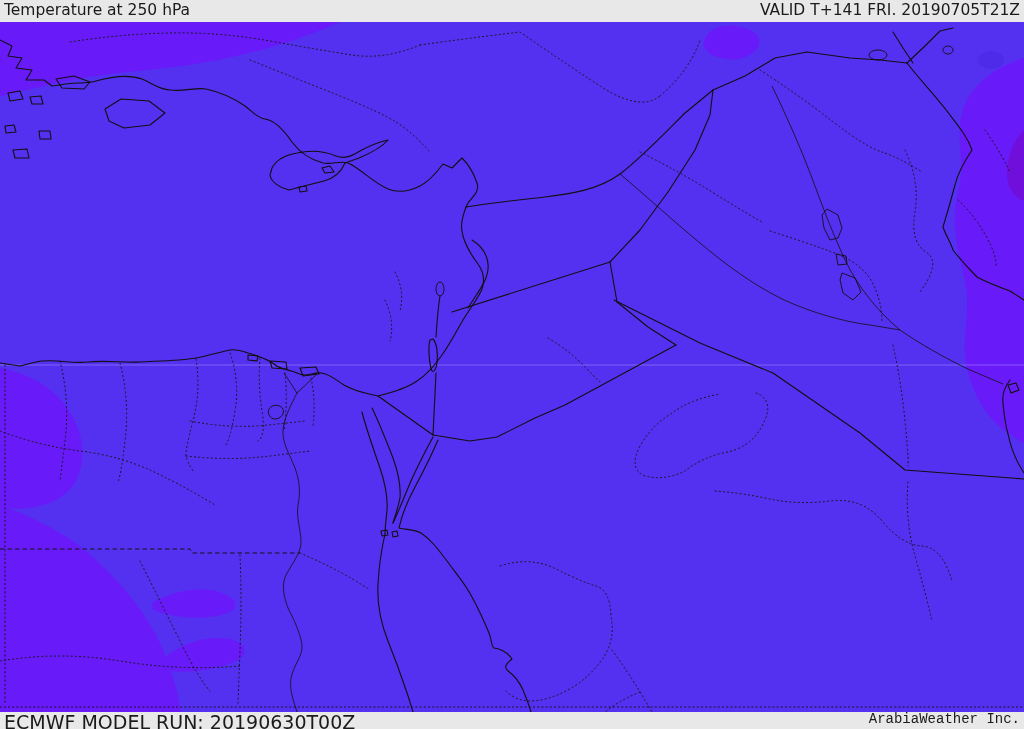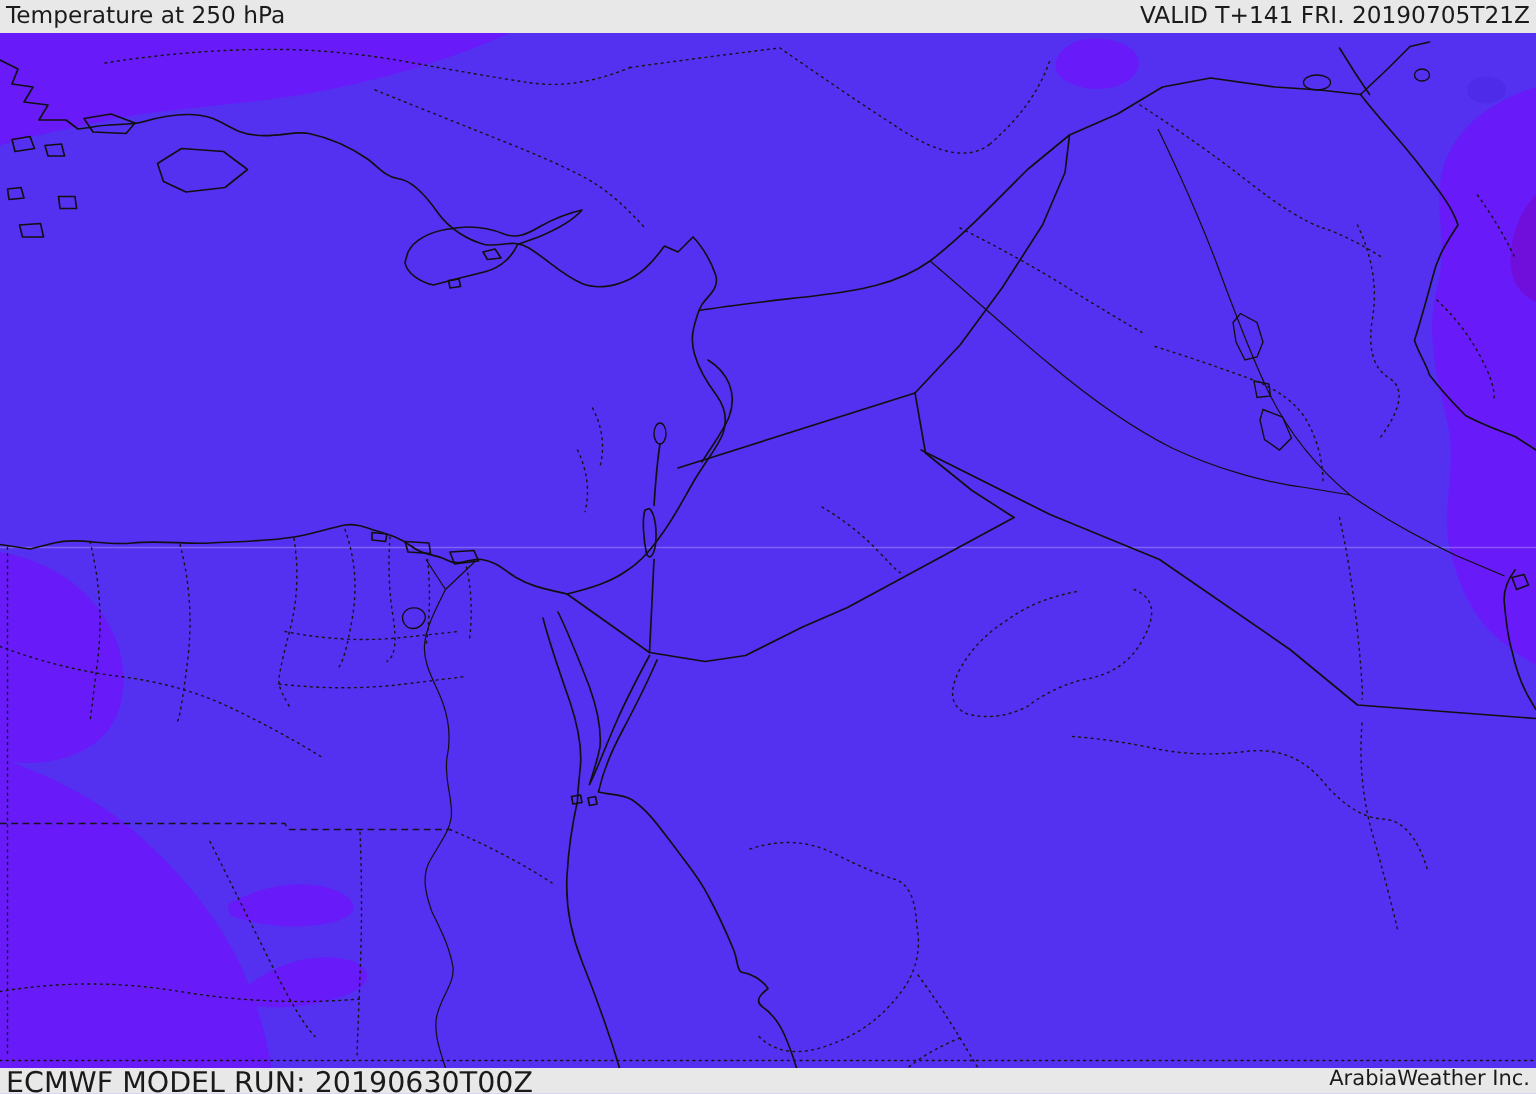--- a/index.html
+++ b/index.html
@@ -5,21 +5,21 @@
   html,body{margin:0;padding:0;background:#ffffff;}
   #app{position:relative;width:1024px;height:729px;overflow:hidden;
        font-family:"DejaVu Sans","Liberation Sans",sans-serif;}
   .bar{position:absolute;left:0;width:1024px;background:#e8e8e8;color:#111;}
   #topbar{top:0;height:22px;}
   #bottombar{top:712px;height:17px;}
   .bartext{position:absolute;white-space:nowrap;color:#1a1a1a;}
   #title{left:4px;top:1px;font-size:15.5px;}
   #valid{right:4px;top:1px;font-size:15.5px;}
   #modelrun{left:4px;top:711px;font-size:19px;}
-  #branding{right:4px;top:711px;font-size:14px;}
+  #branding{right:4px;top:711px;font-size:14px;font-family:Liberation Mono, monospace;}
   #mapwrap{position:absolute;top:22px;left:0;width:1024px;height:690px;}
   svg{display:block;}
   .coast{fill:none;stroke:#101010;stroke-width:1.1;stroke-linejoin:round;stroke-linecap:round;}
   .river{fill:none;stroke:#101010;stroke-width:0.8;stroke-linejoin:round;}
   .lake{fill:none;stroke:#101010;stroke-width:0.9;}
   .admin{fill:none;stroke:#151515;stroke-width:0.95;stroke-dasharray:1.2 3;stroke-linecap:round;}
   .admindash{fill:none;stroke:#151515;stroke-width:1;stroke-dasharray:4.5 3;}
   .latline{stroke:rgba(255,255,255,0.25);stroke-width:1;}
 </style>
 </head>

